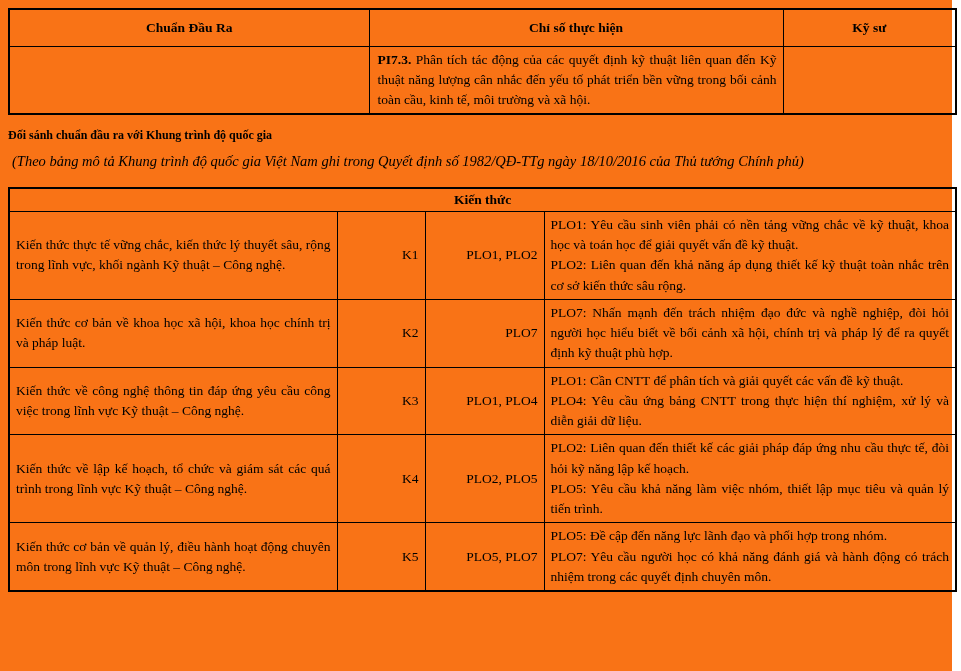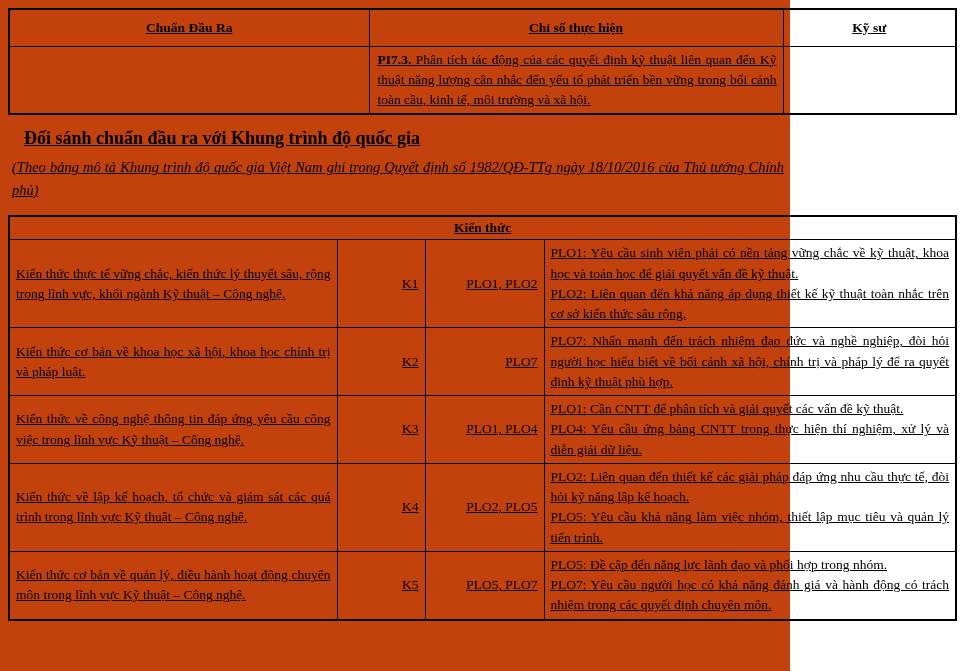--- a/index.html
+++ b/index.html
@@ -3,26 +3,25 @@
 <meta charset="utf-8">
 <style>
   html, body {
     margin: 0;
     padding: 0;
     background: #ffffff;
     color: #000000;
     font-family: "Liberation Serif", "DejaVu Serif", serif;
   }
   .page {
-    width: 790px;
+    width: 952px;
     min-height: 671px;
     box-sizing: border-box;
     padding: 8px 6px 8px 8px;
-    background: #c2410c;
-    text-decoration: underline;
+    background: #f97316;
   }
   table.tbl {
     border-collapse: collapse;
     table-layout: fixed;
     width: 947px;
     border: 2px solid #000;
     font-size: 13.5px;
   }
   table.tbl th, table.tbl td {
     border: 1px solid #000;
@@ -38,22 +37,22 @@
   .tbl1 col.c1 { width: 360px; }
   .tbl1 col.c2 { width: 414px; }
   .tbl1 col.c3 { width: 173px; }
   .tbl1 thead tr { height: 37px; }
   .tbl1 tbody td { vertical-align: top; padding-left: 8px; }
   .justify { text-align: justify; }
   .b { font-weight: bold; }
 
   .heading {
     font-weight: bold;
-    font-size: 18px;
-    margin: 13px 0 7px 16px;
+    font-size: 12px;
+    margin: 13px 0 7px 0;
   }
   .subheading {
     font-style: italic;
     font-size: 14.5px;
     line-height: 1.55;
     margin: 0 0 14px 4px;
     text-align: justify;
   }
 
   .tbl2 col.c1 { width: 328px; }

